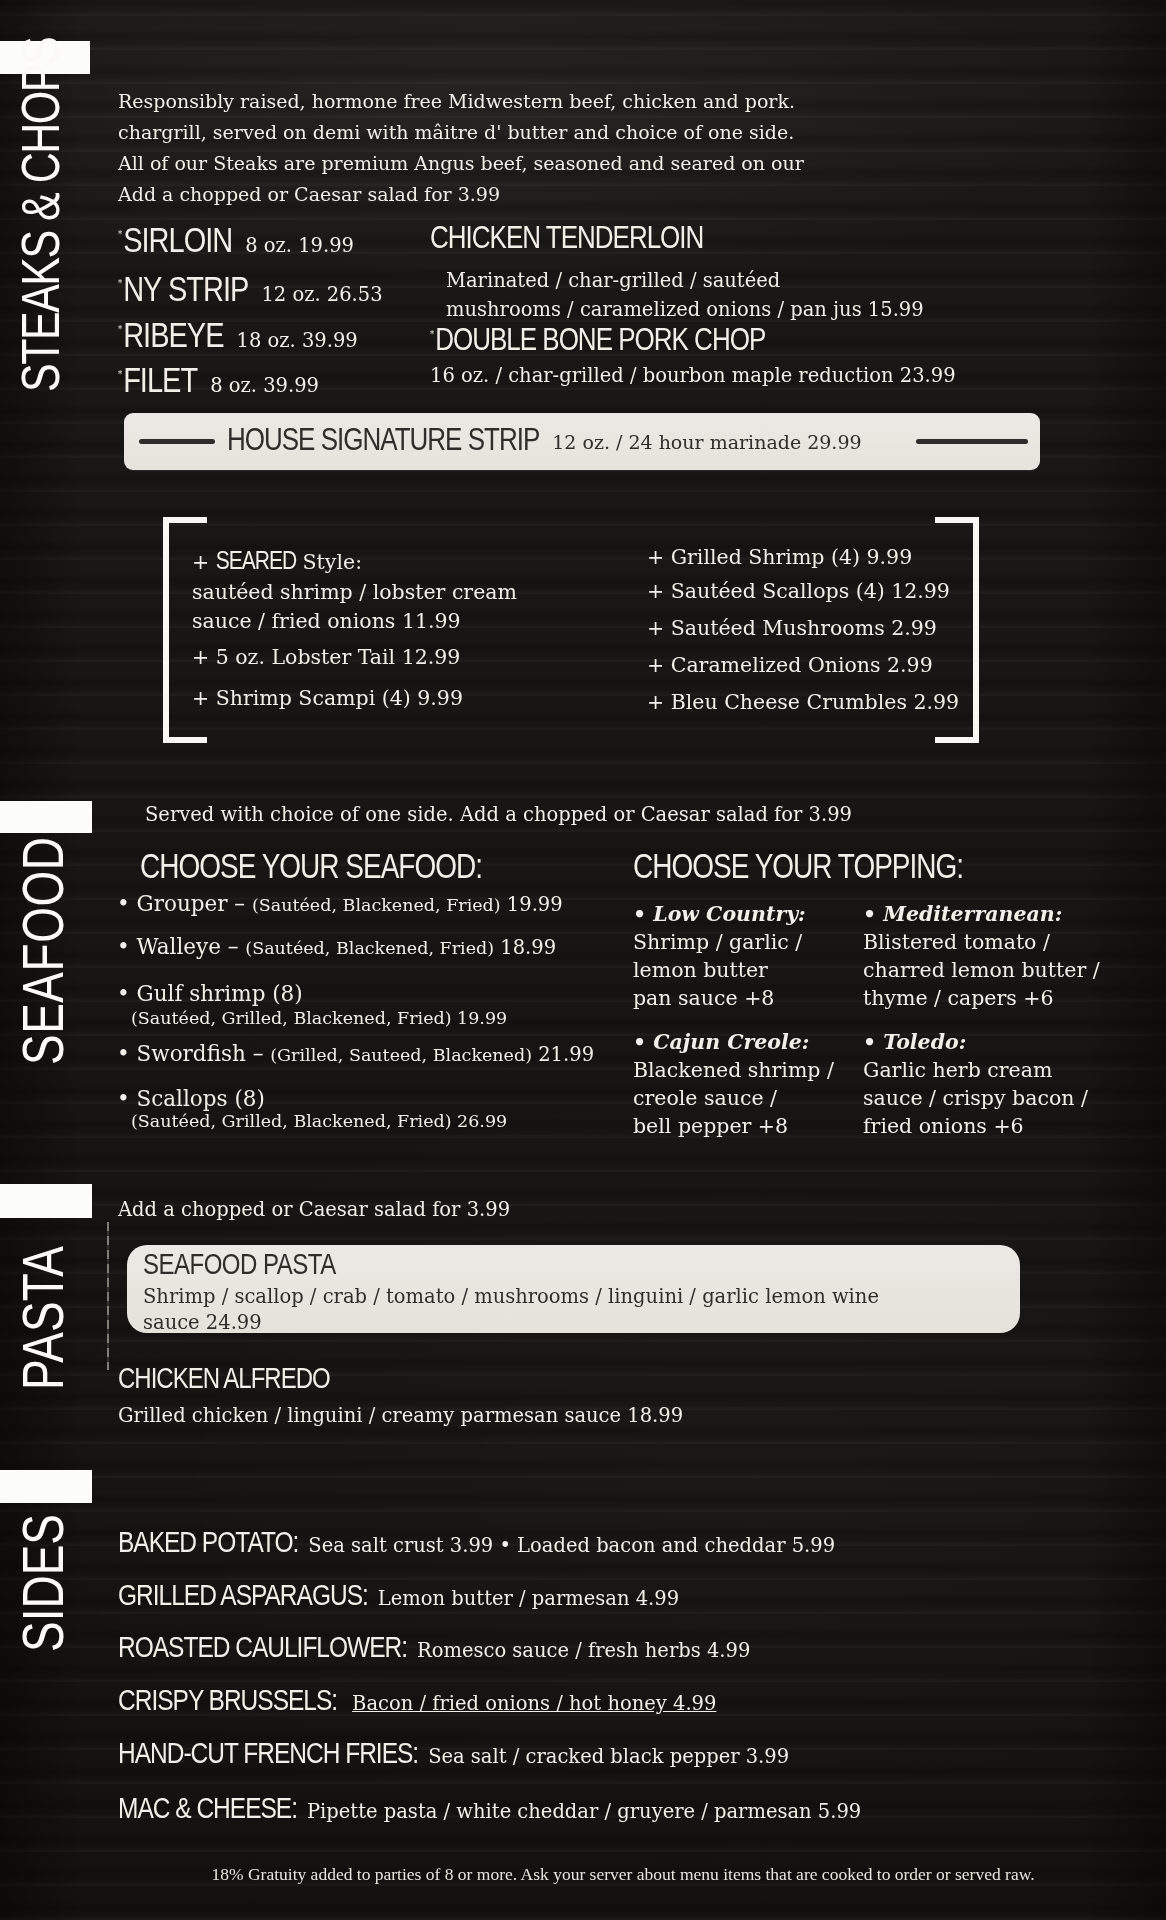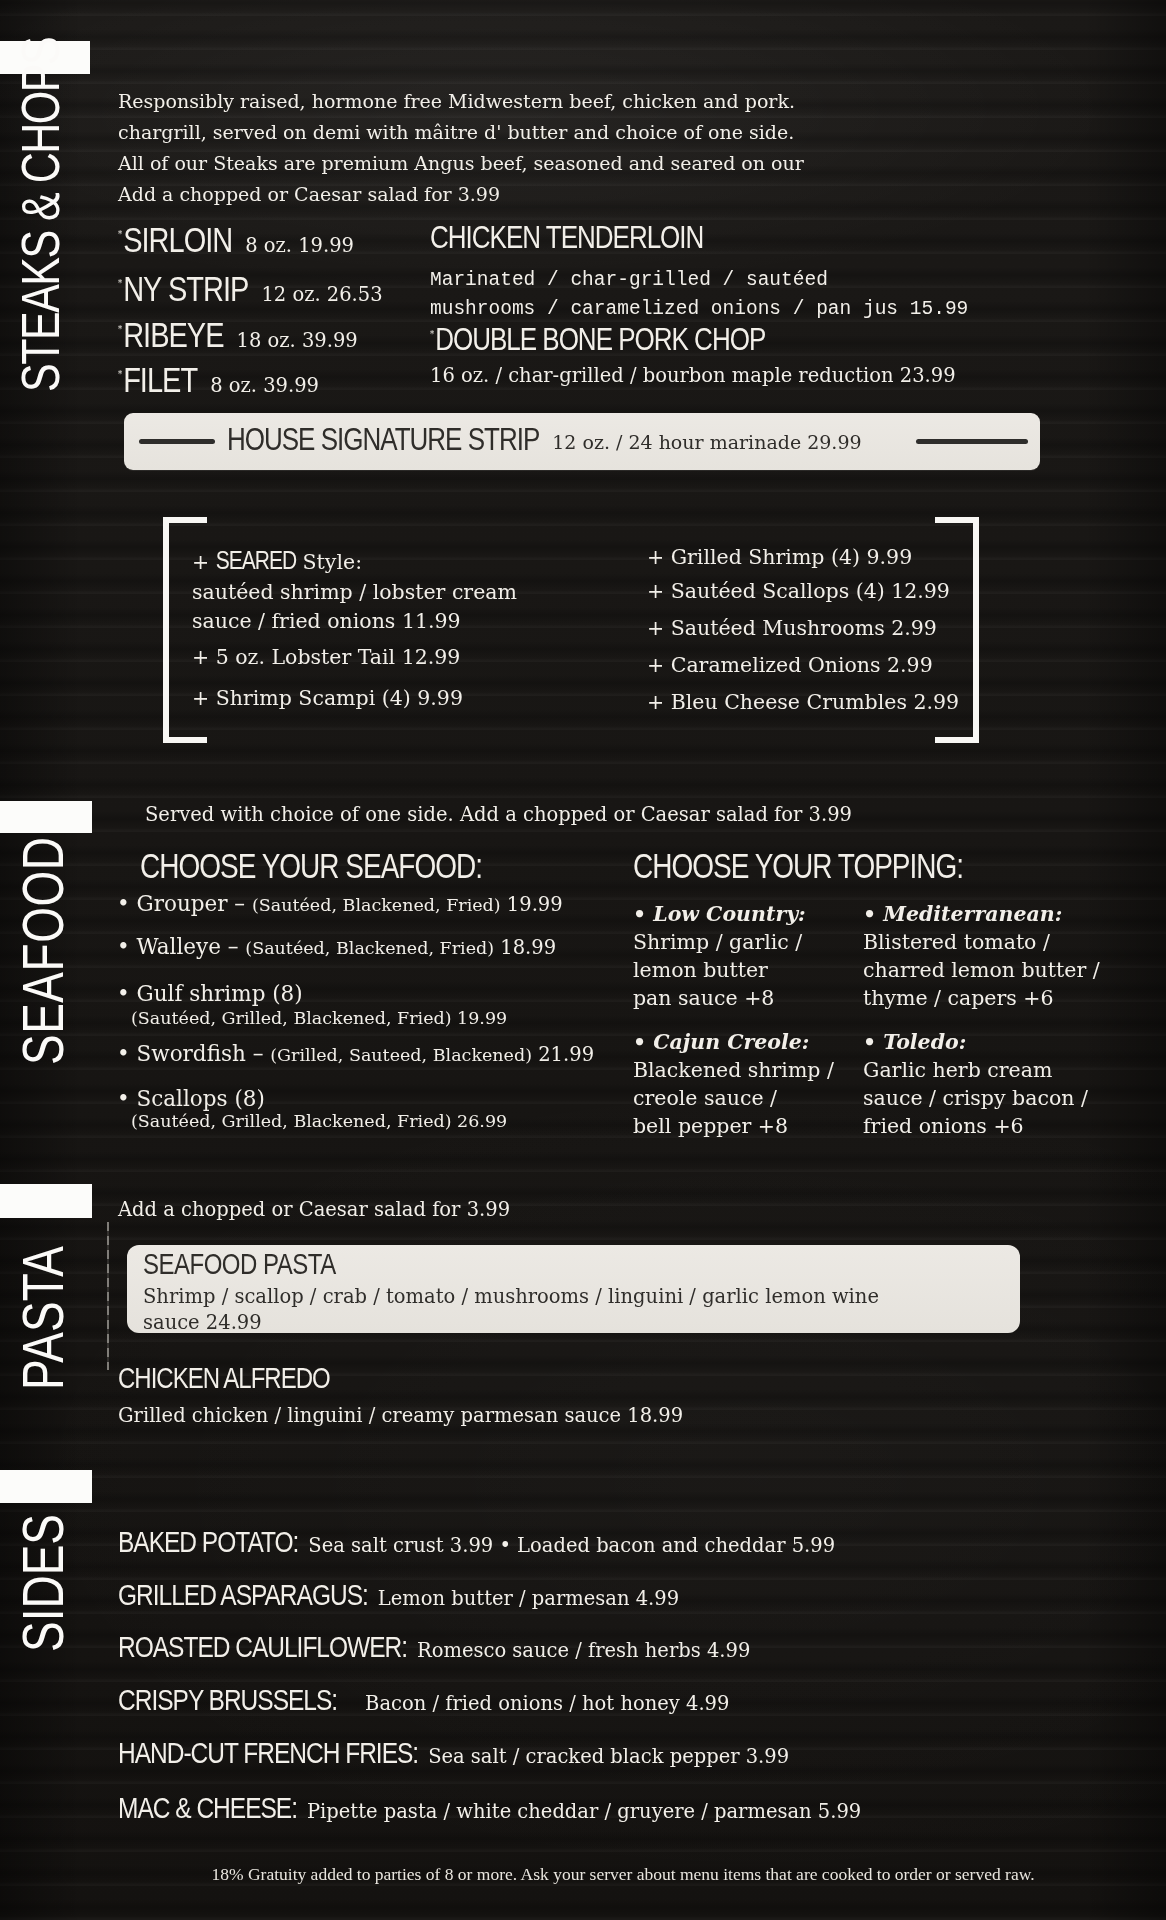--- a/index.html
+++ b/index.html
@@ -37,21 +37,21 @@
     background:linear-gradient(180deg,#ece9e4,#e6e3dd);
     border-radius:9px;display:flex;align-items:center;color:#2f2d2a;
     box-shadow:0 1px 0 rgba(255,255,255,.08);
   }
   .dash{height:5px;background:#2e2d2b;border-radius:3px;flex:0 0 auto;}
   .bracket{position:absolute;top:517px;height:214px;width:38px;}
   .bracket.bleft{left:163px;border-left:6px solid #f8f7f4;border-top:6px solid #f8f7f4;border-bottom:6px solid #f8f7f4;}
   .bracket.bright{left:935px;border-right:6px solid #f8f7f4;border-top:6px solid #f8f7f4;border-bottom:6px solid #f8f7f4;}
   .hbox{
     background:linear-gradient(180deg,#ece9e4,#e5e2dc);
-    border-radius:12px;color:#2f2d2a;
+    border-radius:20px;color:#2f2d2a;
   }
   .tname{font-style:italic;font-weight:bold;}
   .footer{left:0;width:1166px;text-align:center;color:#e9e6df;padding-left:40px;}
   .chalkline{position:absolute;width:2px;background:repeating-linear-gradient(180deg,rgba(215,212,205,.55) 0 9px,rgba(215,212,205,.15) 9px 14px);}
 </style>
 </head>
 <body>
 
 <div id="menu">
 
@@ -74,21 +74,21 @@
   <div class="abs row" style="left:118px;top:321px;">
     <span class="star serif">*</span><span class="disp" style="font-size:29px;">RIBEYE</span><span class="serif detail" style="font-size:19.5px;">18 oz.  39.99</span>
   </div>
   <div class="abs row" style="left:118px;top:366px;">
     <span class="star serif">*</span><span class="disp" style="font-size:29px;">FILET</span><span class="serif detail" style="font-size:19.5px;">8 oz.  39.99</span>
   </div>
 
   <div class="abs row" style="left:430px;top:224px;">
     <span class="disp" style="font-size:26px;">CHICKEN TENDERLOIN</span>
   </div>
-  <div class="abs serif" style="left:430px;top:266px;font-size:19.5px;line-height:29px;font-family:Liberation Mono, monospace;">
+  <div class="abs serif" style="left:446px;top:266px;font-size:19.5px;line-height:29px;">
     <div>Marinated / char-grilled / sautéed</div>
     <div>mushrooms / caramelized onions / pan jus  15.99</div>
   </div>
   <div class="abs row" style="left:430px;top:326px;">
     <span class="star serif">*</span><span class="disp" style="font-size:26px;">DOUBLE BONE PORK CHOP</span>
   </div>
   <div class="abs serif" style="left:430px;top:364px;font-size:19.5px;">16 oz. / char-grilled / bourbon maple reduction  23.99</div>
 
   <div class="abs banner" style="left:124px;top:413px;width:916px;height:57px;">
     <div class="dash" style="width:76px;margin-left:15px;"></div>
@@ -195,21 +195,21 @@
   <div class="abs row" style="left:118px;top:1530px;">
     <span class="disp" style="font-size:24.5px;">BAKED POTATO:</span><span class="serif" style="font-size:19.5px;margin-left:10px;margin-top:48px;">Sea salt crust 3.99  •  Loaded bacon and cheddar  5.99</span>
   </div>
   <div class="abs row" style="left:118px;top:1583px;">
     <span class="disp" style="font-size:24.5px;">GRILLED ASPARAGUS:</span><span class="serif" style="font-size:19.5px;margin-left:10px;">Lemon butter / parmesan  4.99</span>
   </div>
   <div class="abs row" style="left:118px;top:1635px;">
     <span class="disp" style="font-size:24.5px;">ROASTED CAULIFLOWER:</span><span class="serif" style="font-size:19.5px;margin-left:10px;">Romesco sauce / fresh herbs  4.99</span>
   </div>
   <div class="abs row" style="left:118px;top:1688px;">
-    <span class="disp" style="font-size:24.5px;">CRISPY BRUSSELS:</span><span class="serif" style="font-size:19.5px;margin-left:28px;">Bacon / fried onions / hot honey  4.99</span>
+    <span class="disp" style="font-size:24.5px;">CRISPY BRUSSELS:</span><span class="serif" style="font-size:19.5px;margin-left:15px;text-decoration:underline;">Bacon / fried onions / hot honey  4.99</span>
   </div>
   <div class="abs row" style="left:118px;top:1741px;">
     <span class="disp" style="font-size:24.5px;">HAND-CUT FRENCH FRIES:</span><span class="serif" style="font-size:19.5px;margin-left:10px;">Sea salt / cracked black pepper  3.99</span>
   </div>
   <div class="abs row" style="left:118px;top:1796px;">
     <span class="disp" style="font-size:24.5px;">MAC &amp; CHEESE:</span><span class="serif" style="font-size:19.5px;margin-left:10px;">Pipette pasta / white cheddar / gruyere / parmesan  5.99</span>
   </div>
 
   <div class="abs footer tserif" style="top:1864px;font-size:17.5px;">18% Gratuity added to parties of 8 or more. Ask your server about menu items that are cooked to order or served raw.</div>
 

